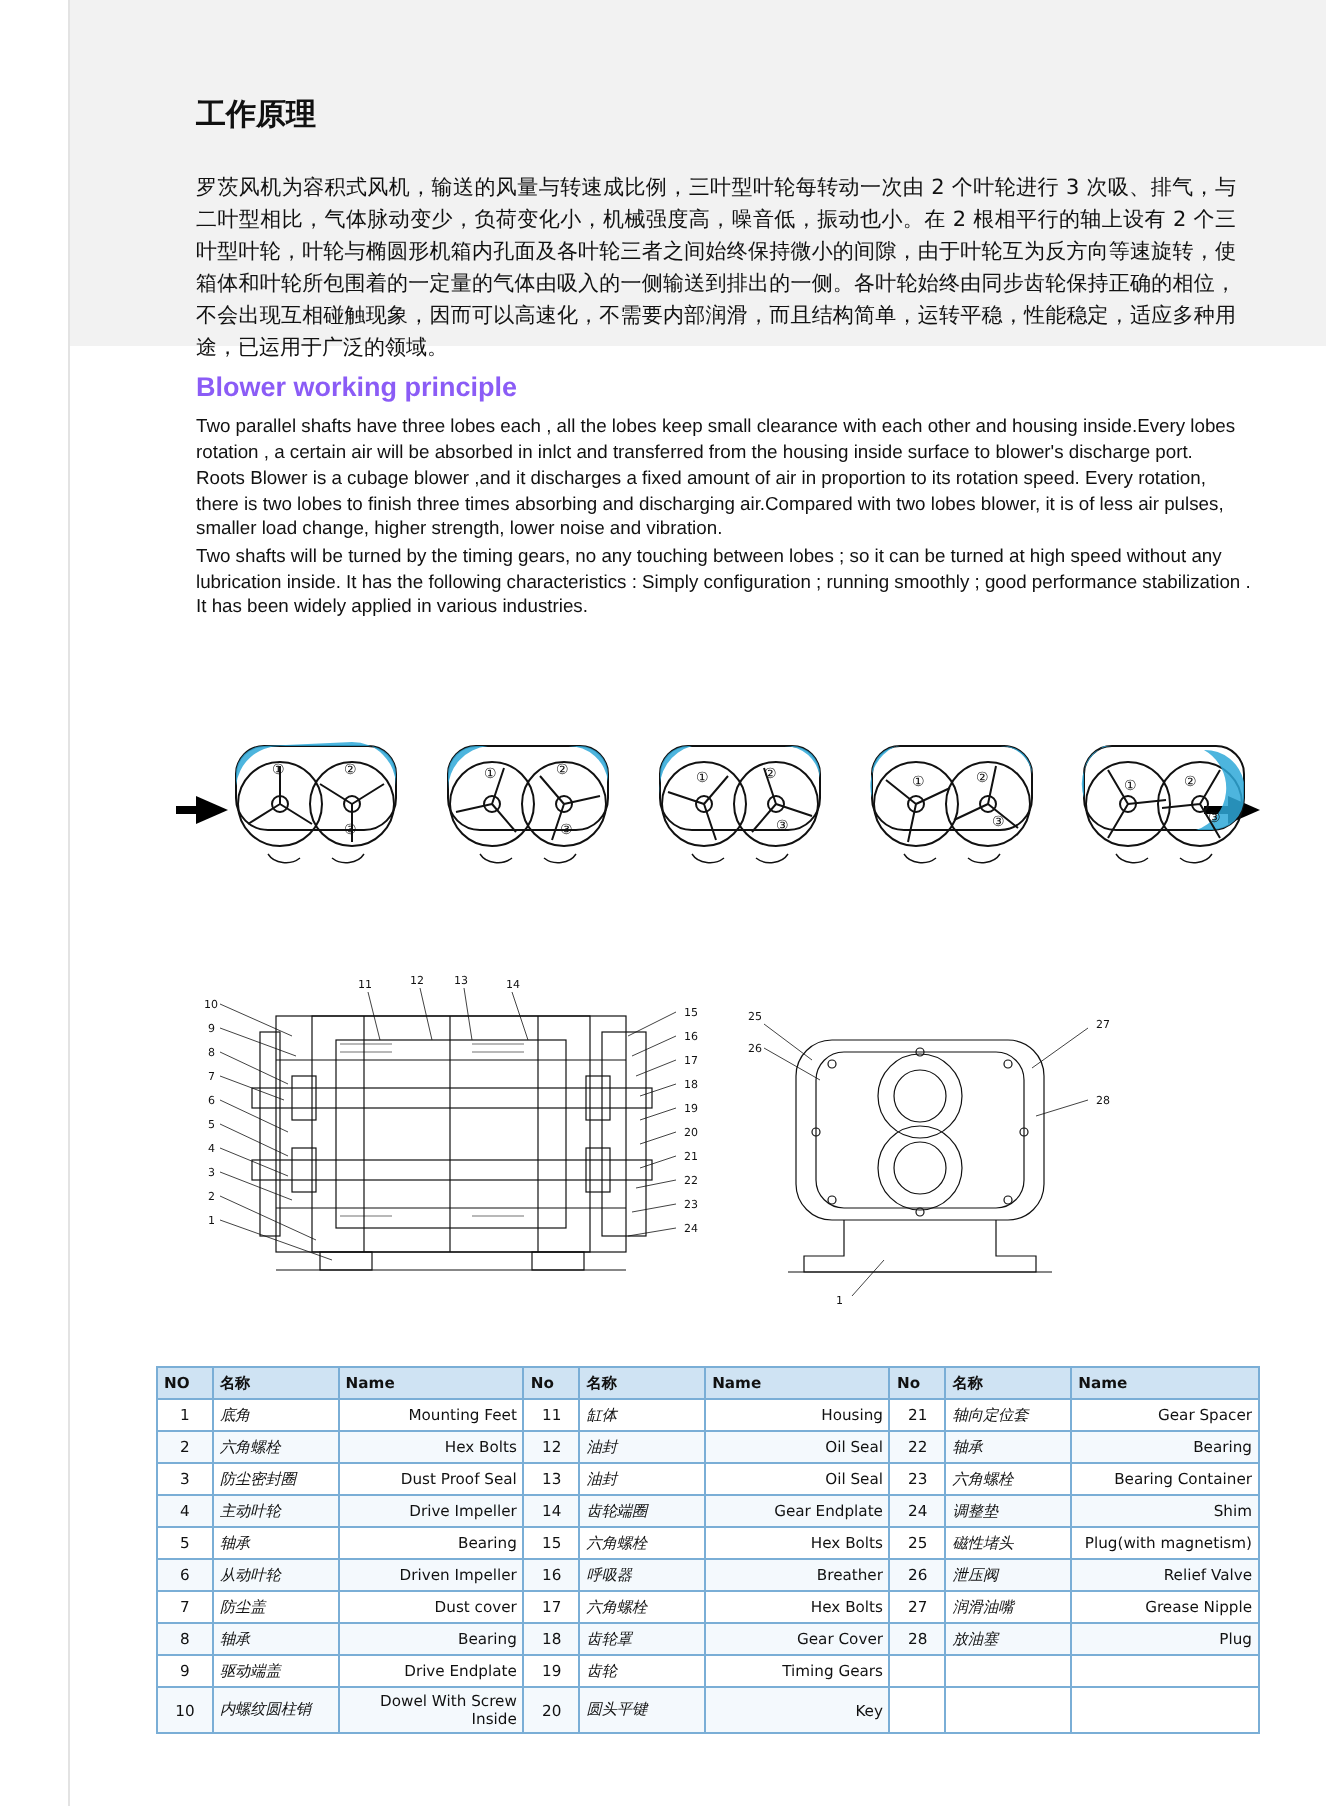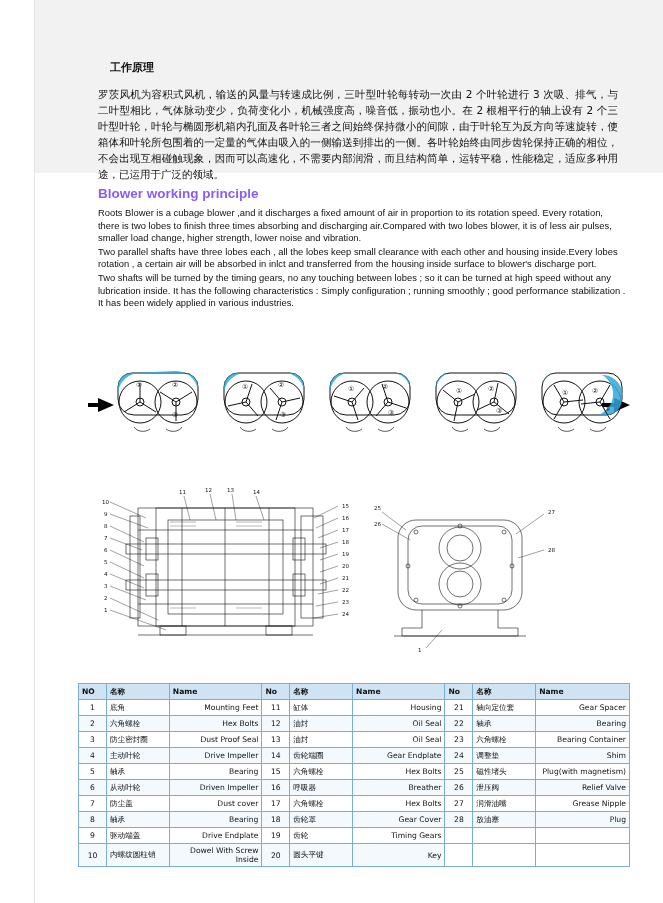--- a/index.html
+++ b/index.html
@@ -17,22 +17,22 @@
   .vline{
     position:absolute;left:34px;top:0;width:1px;height:903px;background:#e3e3e3;
   }
   .top-band{
     position:absolute;left:35px;top:0;width:628px;height:173px;background:#f2f2f2;
   }
   .content{
     position:absolute;left:0;top:0;width:663px;height:903px;
   }
   h1.cn-title{
-    position:absolute;left:98px;top:48px;margin:12px;
-    font-size:11px;font-weight:bold;color:#111;
+    position:absolute;left:98px;top:48px;margin:0;
+    font-size:15px;font-weight:bold;color:#111;
     font-family:"DejaVu Sans", sans-serif;
   }
   .cn-para{
     position:absolute;left:98px;top:86px;width:520px;
     font-size:10.5px;line-height:16px;color:#111;
     text-align:justify;
     font-family:"DejaVu Sans", sans-serif;
   }
   h2.en-title{
     position:absolute;left:98px;top:186px;margin:0;
@@ -85,42 +85,42 @@
     height:11px;
     color:#111;
     font-family:"DejaVu Sans", sans-serif;
   }
   .parts thead th{
     background:#cfe3f3;
     font-weight:bold;
     text-align:left;
   }
   .parts td.num{ text-align:center; width:22px;}
-  .parts td.cn{ width:62px;}
+  .parts td.cn{ width:62px;font-style:italic;}
   .parts td.en{ width:92px;text-align:right;}
   .parts tbody tr:nth-child(odd){background:#ffffff;}
   .parts tbody tr:nth-child(even){background:#f4f9fd;}
   .parts td.empty{background:#ffffff;}
 </style>
 </head>
 <body>
 
 <div class="left-bar"></div>
 <div class="vline"></div>
 <div class="top-band"></div>
 
 <div class="content">
 
   <h1 class="cn-title">工作原理</h1>
   <div class="cn-para">罗茨风机为容积式风机，输送的风量与转速成比例，三叶型叶轮每转动一次由 2 个叶轮进行 3 次吸、排气，与二叶型相比，气体脉动变少，负荷变化小，机械强度高，噪音低，振动也小。在 2 根相平行的轴上设有 2 个三叶型叶轮，叶轮与椭圆形机箱内孔面及各叶轮三者之间始终保持微小的间隙，由于叶轮互为反方向等速旋转，使箱体和叶轮所包围着的一定量的气体由吸入的一侧输送到排出的一侧。各叶轮始终由同步齿轮保持正确的相位，不会出现互相碰触现象，因而可以高速化，不需要内部润滑，而且结构简单，运转平稳，性能稳定，适应多种用途，已运用于广泛的领域。</div>
 
   <h2 class="en-title">Blower working principle</h2>
   <div class="en-para">
+    <p>Two parallel shafts have three lobes each , all the lobes keep small clearance with each other and housing inside.Every lobes rotation , a certain air will be absorbed in inlct and transferred from the housing inside surface to blower's discharge port.</p>
     <p>Roots Blower is a cubage blower ,and it discharges a fixed amount of air in proportion to its rotation speed. Every rotation, there is two lobes to finish three times absorbing and discharging air.Compared with two lobes blower, it is of less air pulses, smaller load change, higher strength, lower noise and vibration.</p>
-    <p>Two parallel shafts have three lobes each , all the lobes keep small clearance with each other and housing inside.Every lobes rotation , a certain air will be absorbed in inlct and transferred from the housing inside surface to blower's discharge port.</p>
     <p>Two shafts will be turned by the timing gears, no any touching between lobes ; so it can be turned at high speed without any lubrication inside. It has the following characteristics : Simply configuration ; running smoothly ; good performance stabilization . It has been widely applied in various industries.</p>
   </div>
 
   <div class="lobes">
     <div class="arrow-in-tail"></div>
     <div class="arrow-in"></div>
     <div class="arrow-out-tail"></div>
     <div class="arrow-out"></div>
 
     <div class="lobe-cell" style="left:14px">

